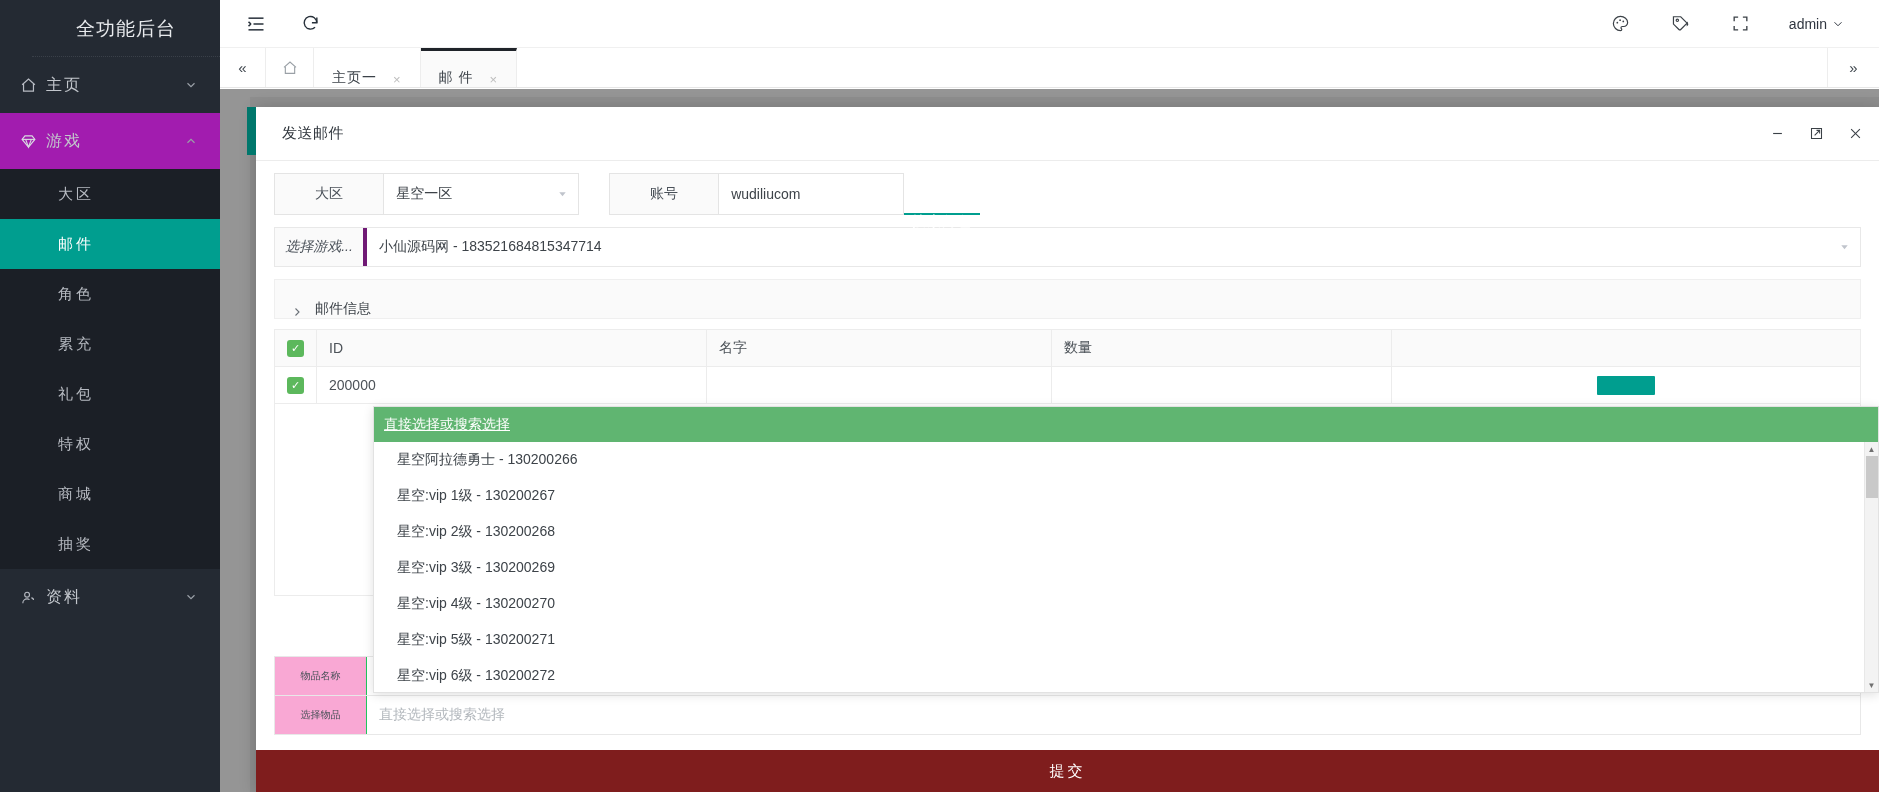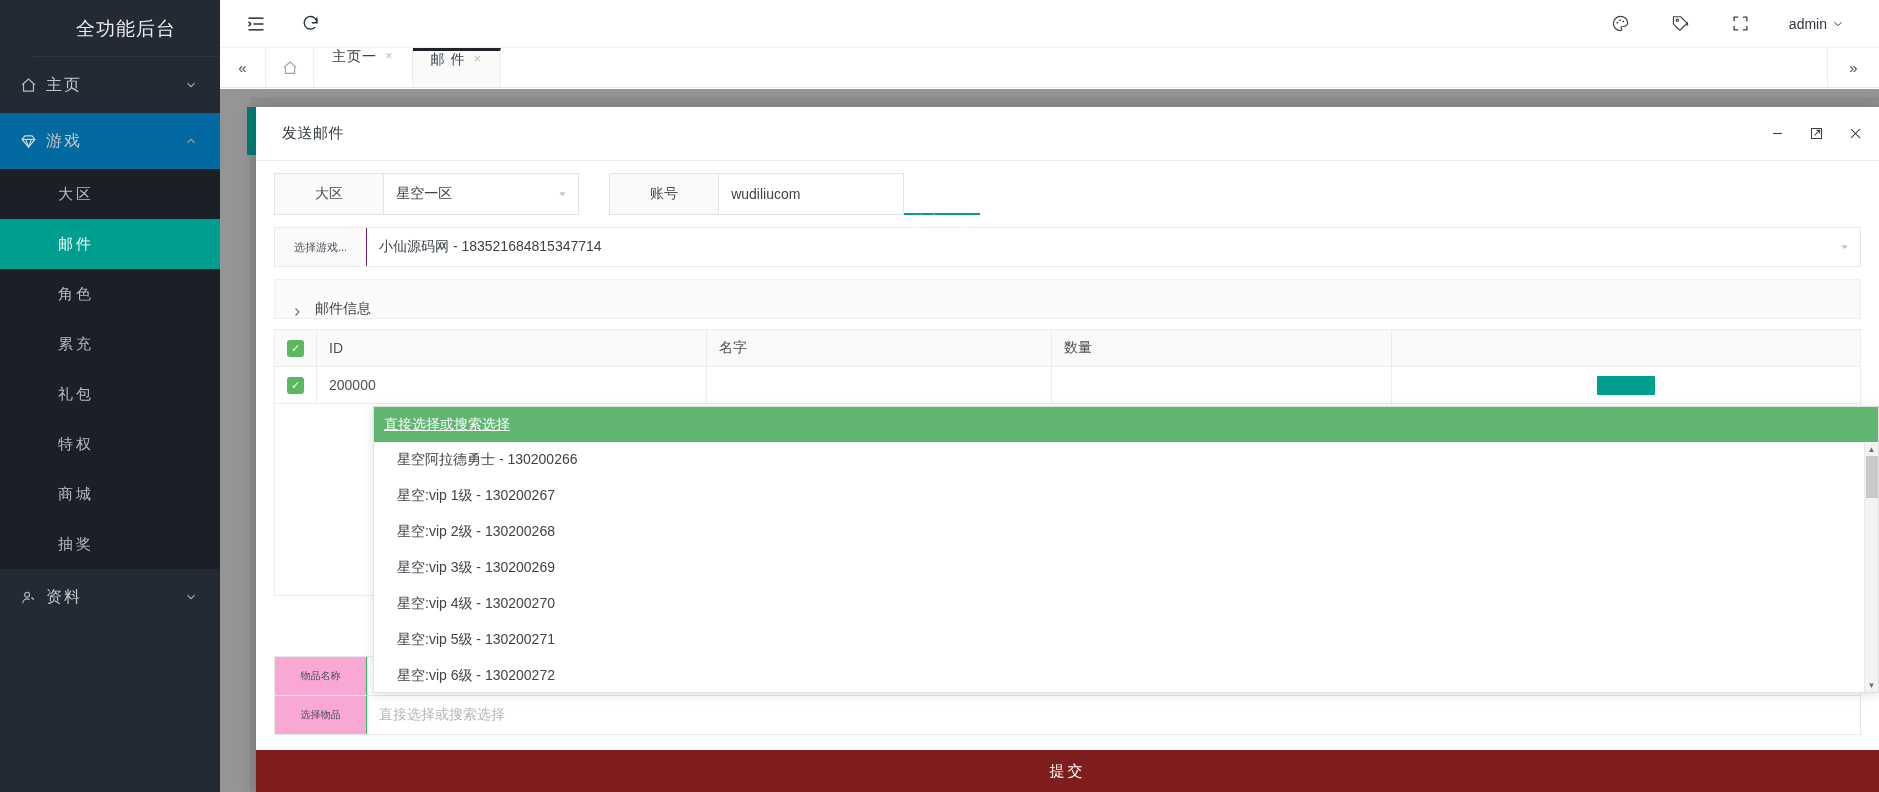--- a/index.html
+++ b/index.html
@@ -30,21 +30,21 @@
   }
   .nav-group-head {
     height: 56px;
     display: flex; align-items: center;
     padding: 0 22px 0 20px;
     font-size: 16px;
     color: #c2c6cc;
     cursor: pointer;
     position: relative;
   }
-  .nav-group-head.active-group { background: #0369a1; }
+  .nav-group-head.active-group { background: #a21caf; }
   .nav-group-head .ico {
     width: 26px; display: inline-flex; align-items: center;
     color: #b8bcc4;
   }
   .nav-group-head .lbl { flex: 1; letter-spacing: 2px; }
   .nav-group-head .arrow { font-size: 12px; color: #9aa0a8; }
   .submenu { background: #1b1f26; }
   .sub-item {
     height: 50px; display: flex; align-items: center;
     padding-left: 58px;
@@ -97,21 +97,21 @@
     border-right: 1px solid #ededed;
     font-size: 15px;
   }
   .tab-home {
     width: 48px;
     display: flex; align-items: center; justify-content: center;
     border-right: 1px solid #ededed; cursor: pointer;
     color: #9aa0a6;
   }
   .tab {
-    display: flex; align-items: flex-start; gap: 8px;
+    display: flex; align-items: flex-end; gap: 16px;
     padding: 0 18px;
     font-size: 14px; color: #3b4148;
     border-right: 1px solid #ededed;
     cursor: pointer;
     letter-spacing: 1px;
     position: relative;
     background: #ffffff;
   }
   .tab.active {
     background: #fafafa;
@@ -199,22 +199,23 @@
     margin-top: 40px;
   }
   .gapx { width: 30px; }
 
   .row-wide {
     margin-top: 12px;
     display: flex; align-items: stretch; height: 40px;
     border: 1px solid #e8e8e8;
   }
   .row-wide .fld-label {
-    width: 92px; border-right: 1px solid #701a75;
-    font-size: 11px;
+    width: 92px; border-right: 4px solid #701a75;
+    font-size: 14px;
+    font-style: italic;
   }
   .row-wide .fld-val { flex: 1; }
 
   .collapse-row {
     margin-top: 12px;
     height: 40px;
     background: #fafafa;
     border: 1px solid #efefef;
     display: flex; align-items: flex-end;
     padding-left: 16px;

